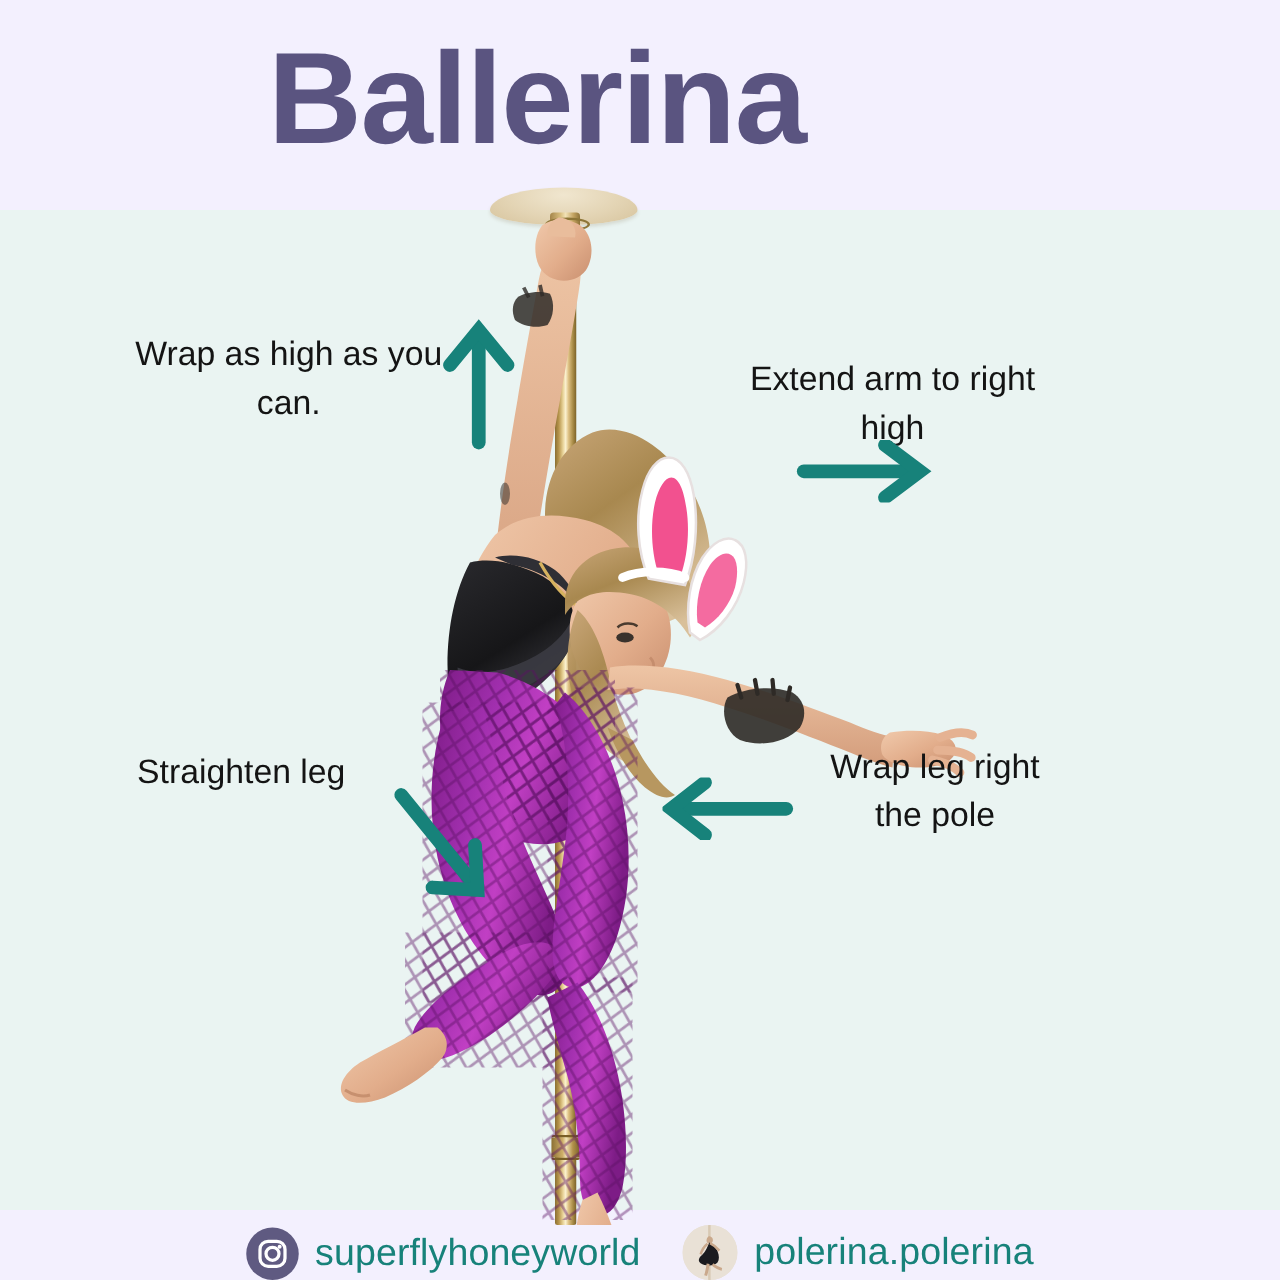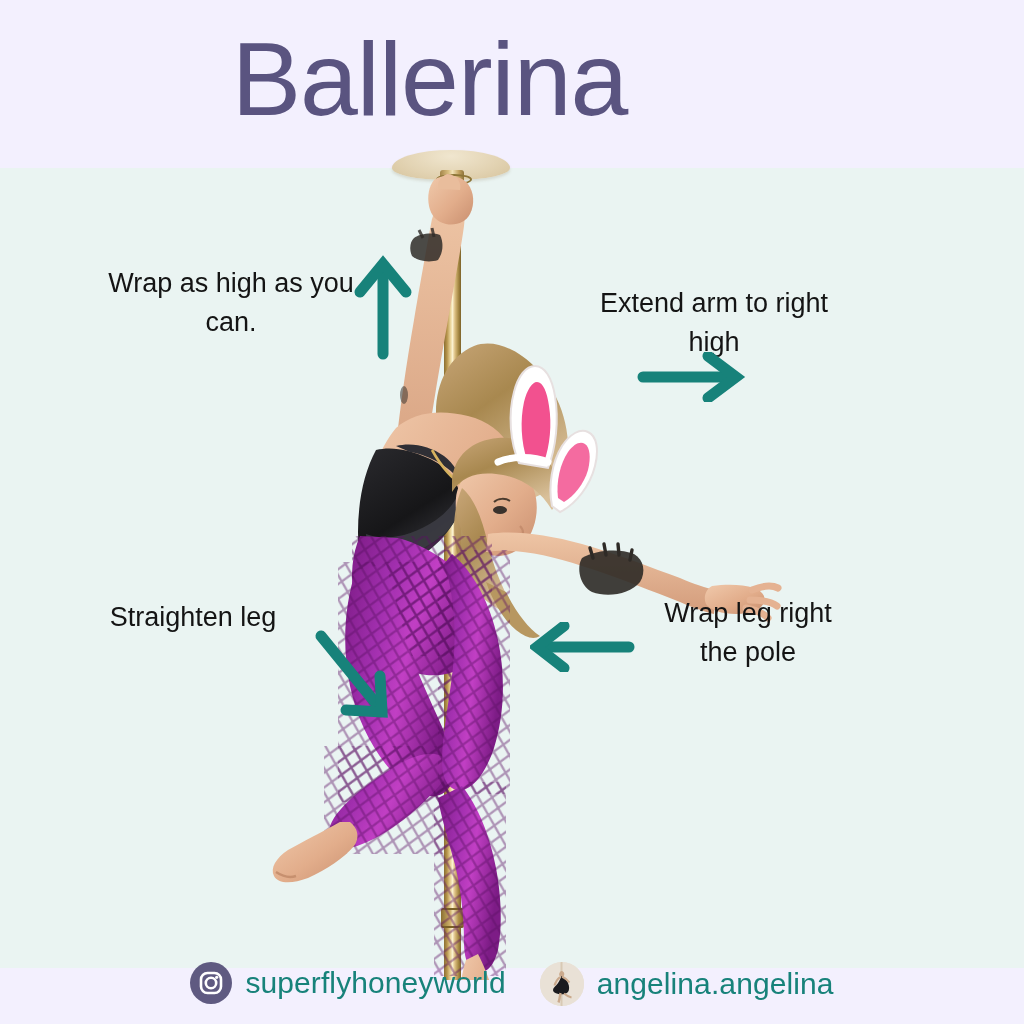--- a/index.html
+++ b/index.html
@@ -42,21 +42,21 @@
   }
 
   
   .title {
     position: absolute;
     left: 0; top: 14px;
     width: 859px;
     text-align: center;
     font-size: 104px;
     line-height: 130px;
-    font-weight: 400;
+    font-weight: 700;
     letter-spacing: -1px;
     color: #5a5480;
     font-family: "Liberation Sans", sans-serif;
   }
 
   
   .photo-stage {
     position: absolute;
     left: 0; top: 150px;
     width: 1024px; height: 830px;
@@ -127,21 +127,21 @@
   .anno-wrap  { left: 648px;  top: 594px;  width: 200px; }
 
   .arrow { position: absolute; }
 
   
   .footer {
     position: absolute;
     left: 0; top: 962px;
     width: 1024px; height: 62px;
     display: flex;
-    align-items: flex-start;
+    align-items: flex-end;
     justify-content: center;
     gap: 34px;
   }
   .handle {
     display: flex;
     align-items: center;
     gap: 13px;
   }
   .handle-text {
     font-size: 30px;
@@ -426,17 +426,17 @@
             <path d="M21.5 14 C24 15 26.5 17.5 28 21 C29.5 24.5 29.5 28 28 30
                      C25.5 33 18 33 14.5 30.5 C12 28.7 13 26 16 23.5
                      C18.5 21.4 20 17.5 21.5 14 Z" fill="#1b1b1f"></path>
             <path d="M22 14.5 C25 16 27.5 18 29.5 20.5" stroke="#caa98c" stroke-width="2" fill="none"></path>
             <path d="M20 15 C17.5 17 15.5 20 14.5 23.5" stroke="#caa98c" stroke-width="2" fill="none"></path>
             <path d="M20.5 31 C20 34 19.5 37.5 18.5 40.5" stroke="#caa98c" stroke-width="2.4" fill="none"></path>
             <path d="M24 31.5 C26.5 33.5 29 35 31.5 35.5" stroke="#caa98c" stroke-width="2.2" fill="none"></path>
           </g>
         </svg>
       </div>
-      <div class="handle-text">angelina.angelina</div>
+      <div class="handle-text">polerina.polerina</div>
     </div>
 
   </div>
 </div>
 
 </body></html>

